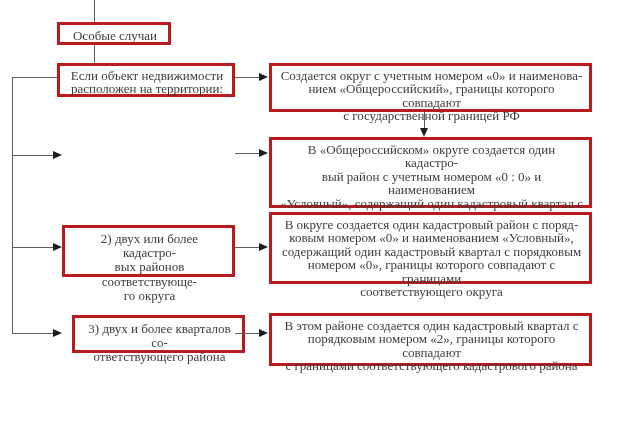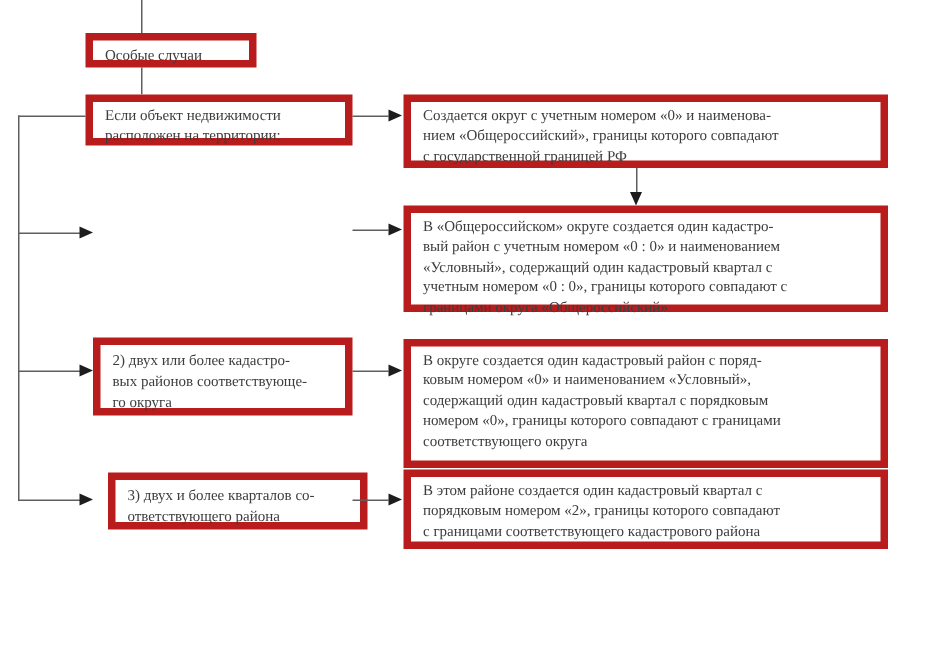--- a/index.html
+++ b/index.html
@@ -7,27 +7,28 @@
     position: relative;
     width: 626px;
     height: 431px;
     background: #ffffff;
     font-family: "Liberation Serif", "DejaVu Serif", serif;
     overflow: hidden;
   }
   .box {
     position: absolute;
     box-sizing: border-box;
-    border: 5px solid #b91c1c;
+    border: 3px solid #b91c1c;
     background: #ffffff;
     color: #3d3d3d;
-    font-size: 10px;
+    font-size: 13px;
     line-height: 13.4px;
     white-space: pre-line;
     padding: 3px 6px 0 8px;
+    text-align: center;
   }
   .box.case { line-height: 14.2px; padding-top: 4px; }
   .hline, .vline { position: absolute; background: #5e5e5e; }
   .hline { height: 1px; }
   .vline { width: 1px; }
   .arrow-right {
     position: absolute; width: 0; height: 0;
     border-top: 4px solid transparent;
     border-bottom: 4px solid transparent;
     border-left: 9px solid #1d1d1d;
@@ -81,21 +82,21 @@
 вый район с учетным номером «0 : 0» и наименованием
 «Условный», содержащий один кадастровый квартал с
 учетным номером «0 : 0», границы которого совпадают с
 границами округа «Общероссийский»</div>
 
   <div class="box case" style="left:62px; top:225px; width:173px; height:52px;">2) двух или более кадастро-
 вых районов соответствующе-
 го округа</div>
   <div class="hline" style="left:235px; top:247px; width:24px;"></div>
   <div class="arrow-right" style="left:259px; top:243px;"></div>
-  <div class="box" style="left:269px; top:226px; width:323px; height:86px;">В округе создается один кадастровый район с поряд-
+  <div class="box" style="left:269px; top:212px; width:323px; height:72px;">В округе создается один кадастровый район с поряд-
 ковым номером «0» и наименованием «Условный»,
 содержащий один кадастровый квартал с порядковым
 номером «0», границы которого совпадают с границами
 соответствующего округа</div>
 
   <div class="box case" style="left:72px; top:315px; width:173px; height:38px;">3) двух и более кварталов со-
 ответствующего района</div>
   <div class="hline" style="left:235px; top:333px; width:24px;"></div>
   <div class="arrow-right" style="left:259px; top:329px;"></div>
   <div class="box" style="left:269px; top:313px; width:323px; height:53px;">В этом районе создается один кадастровый квартал с

